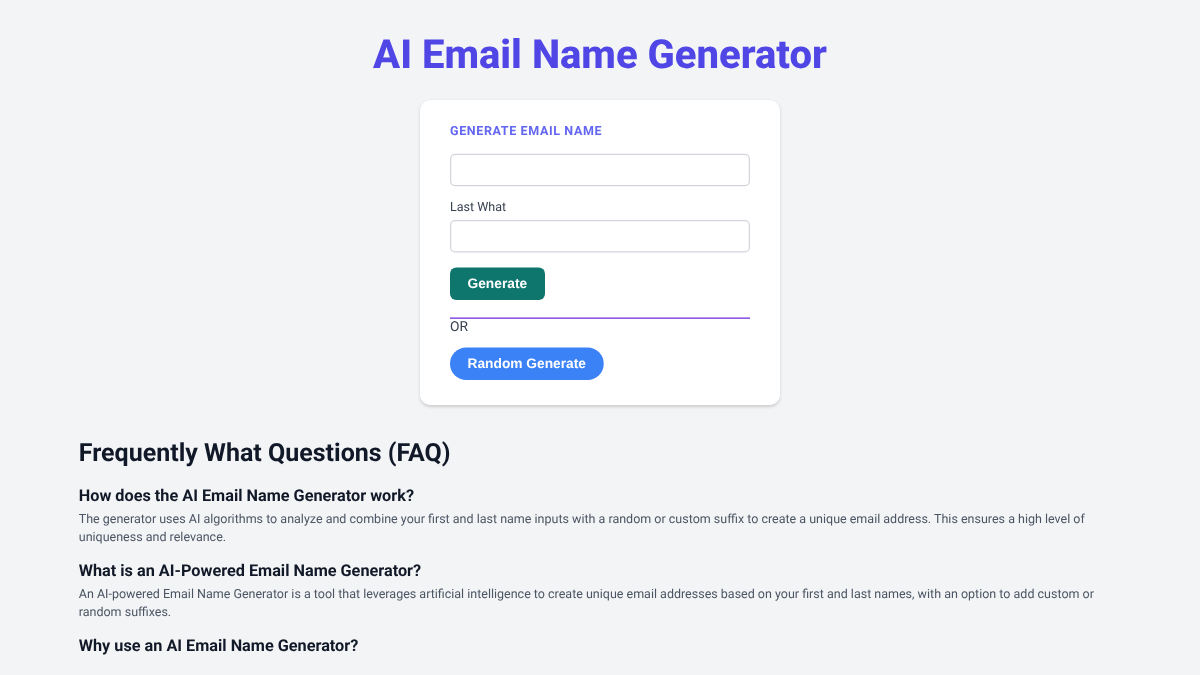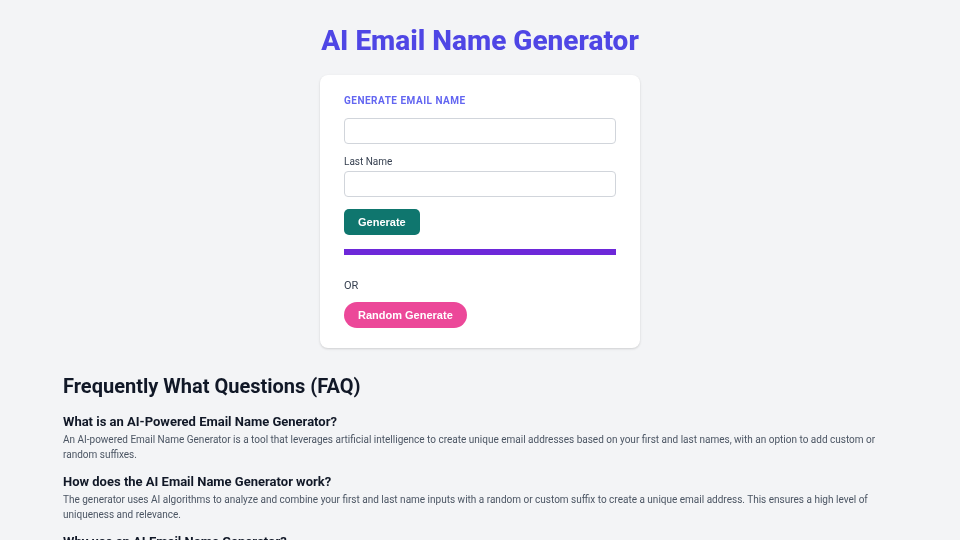--- a/index.html
+++ b/index.html
@@ -1,59 +1,59 @@
 <!DOCTYPE html>
 <html><head>
 <meta charset="utf-8">
 <style>
 *{margin:0;padding:0;box-sizing:border-box}
 body{font-family:-apple-system,BlinkMacSystemFont,"Segoe UI",Roboto,sans-serif;background:#f3f4f6;color:#111827}
 .container{max-width:960px;margin:0 auto;padding:20px}
-.title{text-align:center;font-size:28px;font-weight:800;color:#4f46e5;margin:4px 0 18px}
-.card{background:#fff;border-radius:8px;box-shadow:0 1px 3px rgba(0,0,0,.1),0 1px 2px rgba(0,0,0,.06);width:320px;margin:4px auto;padding:20px 24px}
+.title{text-align:center;font-size:32px;font-weight:800;color:#4f46e5;margin:4px 0 18px}
+.card{background:#fff;border-radius:8px;box-shadow:0 1px 3px rgba(0,0,0,.1),0 1px 2px rgba(0,0,0,.06);width:288px;margin:4px auto;padding:20px 24px}
 .card-header{font-size:10px;font-weight:700;letter-spacing:.5px;color:#6366f1;text-transform:uppercase;margin-bottom:12px}
 .field-label{font-size:10px;color:#374151;margin-bottom:4px;display:block}
 .field-input{width:100%;border:1px solid #d1d5db;border-radius:4px;padding:5px 8px;font-size:12px;margin-bottom:12px}
 .btn-primary{background:#0f766e;color:#fff;border:none;border-radius:5px;padding:7px 14px;font-size:11px;font-weight:600;cursor:pointer}
-.divider{border-top:6px solid #6d28d9;margin-top:14px;padding-top:24px}
+.divider{border-top:1px solid #6d28d9;margin-top:14px;padding-top:0}
 .or-text{font-size:11px;color:#374151;margin-bottom:10px}
-.btn-success{background:#ec4899;color:#fff;border:none;border-radius:13px;padding:7px 14px;font-size:11px;font-weight:600;cursor:pointer}
+.btn-success{background:#3b82f6;color:#fff;border:none;border-radius:13px;padding:7px 14px;font-size:11px;font-weight:600;cursor:pointer}
 .faq{max-width:850px;margin:26px auto 0;padding:0 8px}
 .faq-title{font-size:20px;font-weight:700;margin-bottom:16px}
 .faq-item{margin-bottom:12px}
 .faq-q{font-size:13px;font-weight:700;margin-bottom:3px;color:#111827}
 .faq-a{font-size:10px;color:#4b5563;line-height:1.5}
 </style>
 </head>
 <body>
 
 <div class="container">
   <h1 class="title">AI Email Name Generator</h1>
 
   <div class="card">
     <div class="card-header">GENERATE EMAIL NAME</div>
     <input class="field-input" type="text" style="">
-    <label class="field-label">Last Name</label>
+    <label class="field-label">Last What</label>
     <input class="field-input" type="text" style="">
     <button class="btn-primary">Generate</button>
     <div class="divider">
       <div class="or-text">OR</div>
       <button class="btn-success">Random Generate</button>
     </div>
   </div>
 
   <div class="faq">
     <h2 class="faq-title">Frequently What Questions (FAQ)</h2>
     <div id="faq-list">
         <div class="faq-item">
+          <h3 class="faq-q">How does the AI Email Name Generator work?</h3>
+          <p class="faq-a">The generator uses AI algorithms to analyze and combine your first and last name inputs with a random or custom suffix to create a unique email address. This ensures a high level of uniqueness and relevance.</p>
+        </div>
+        <div class="faq-item">
           <h3 class="faq-q">What is an AI-Powered Email Name Generator?</h3>
           <p class="faq-a">An AI-powered Email Name Generator is a tool that leverages artificial intelligence to create unique email addresses based on your first and last names, with an option to add custom or random suffixes.</p>
-        </div>
-        <div class="faq-item">
-          <h3 class="faq-q">How does the AI Email Name Generator work?</h3>
-          <p class="faq-a">The generator uses AI algorithms to analyze and combine your first and last name inputs with a random or custom suffix to create a unique email address. This ensures a high level of uniqueness and relevance.</p>
         </div>
         <div class="faq-item">
           <h3 class="faq-q">Why use an AI Email Name Generator?</h3>
         </div>
       </div>
   </div>
 </div>
 
 </body></html>

